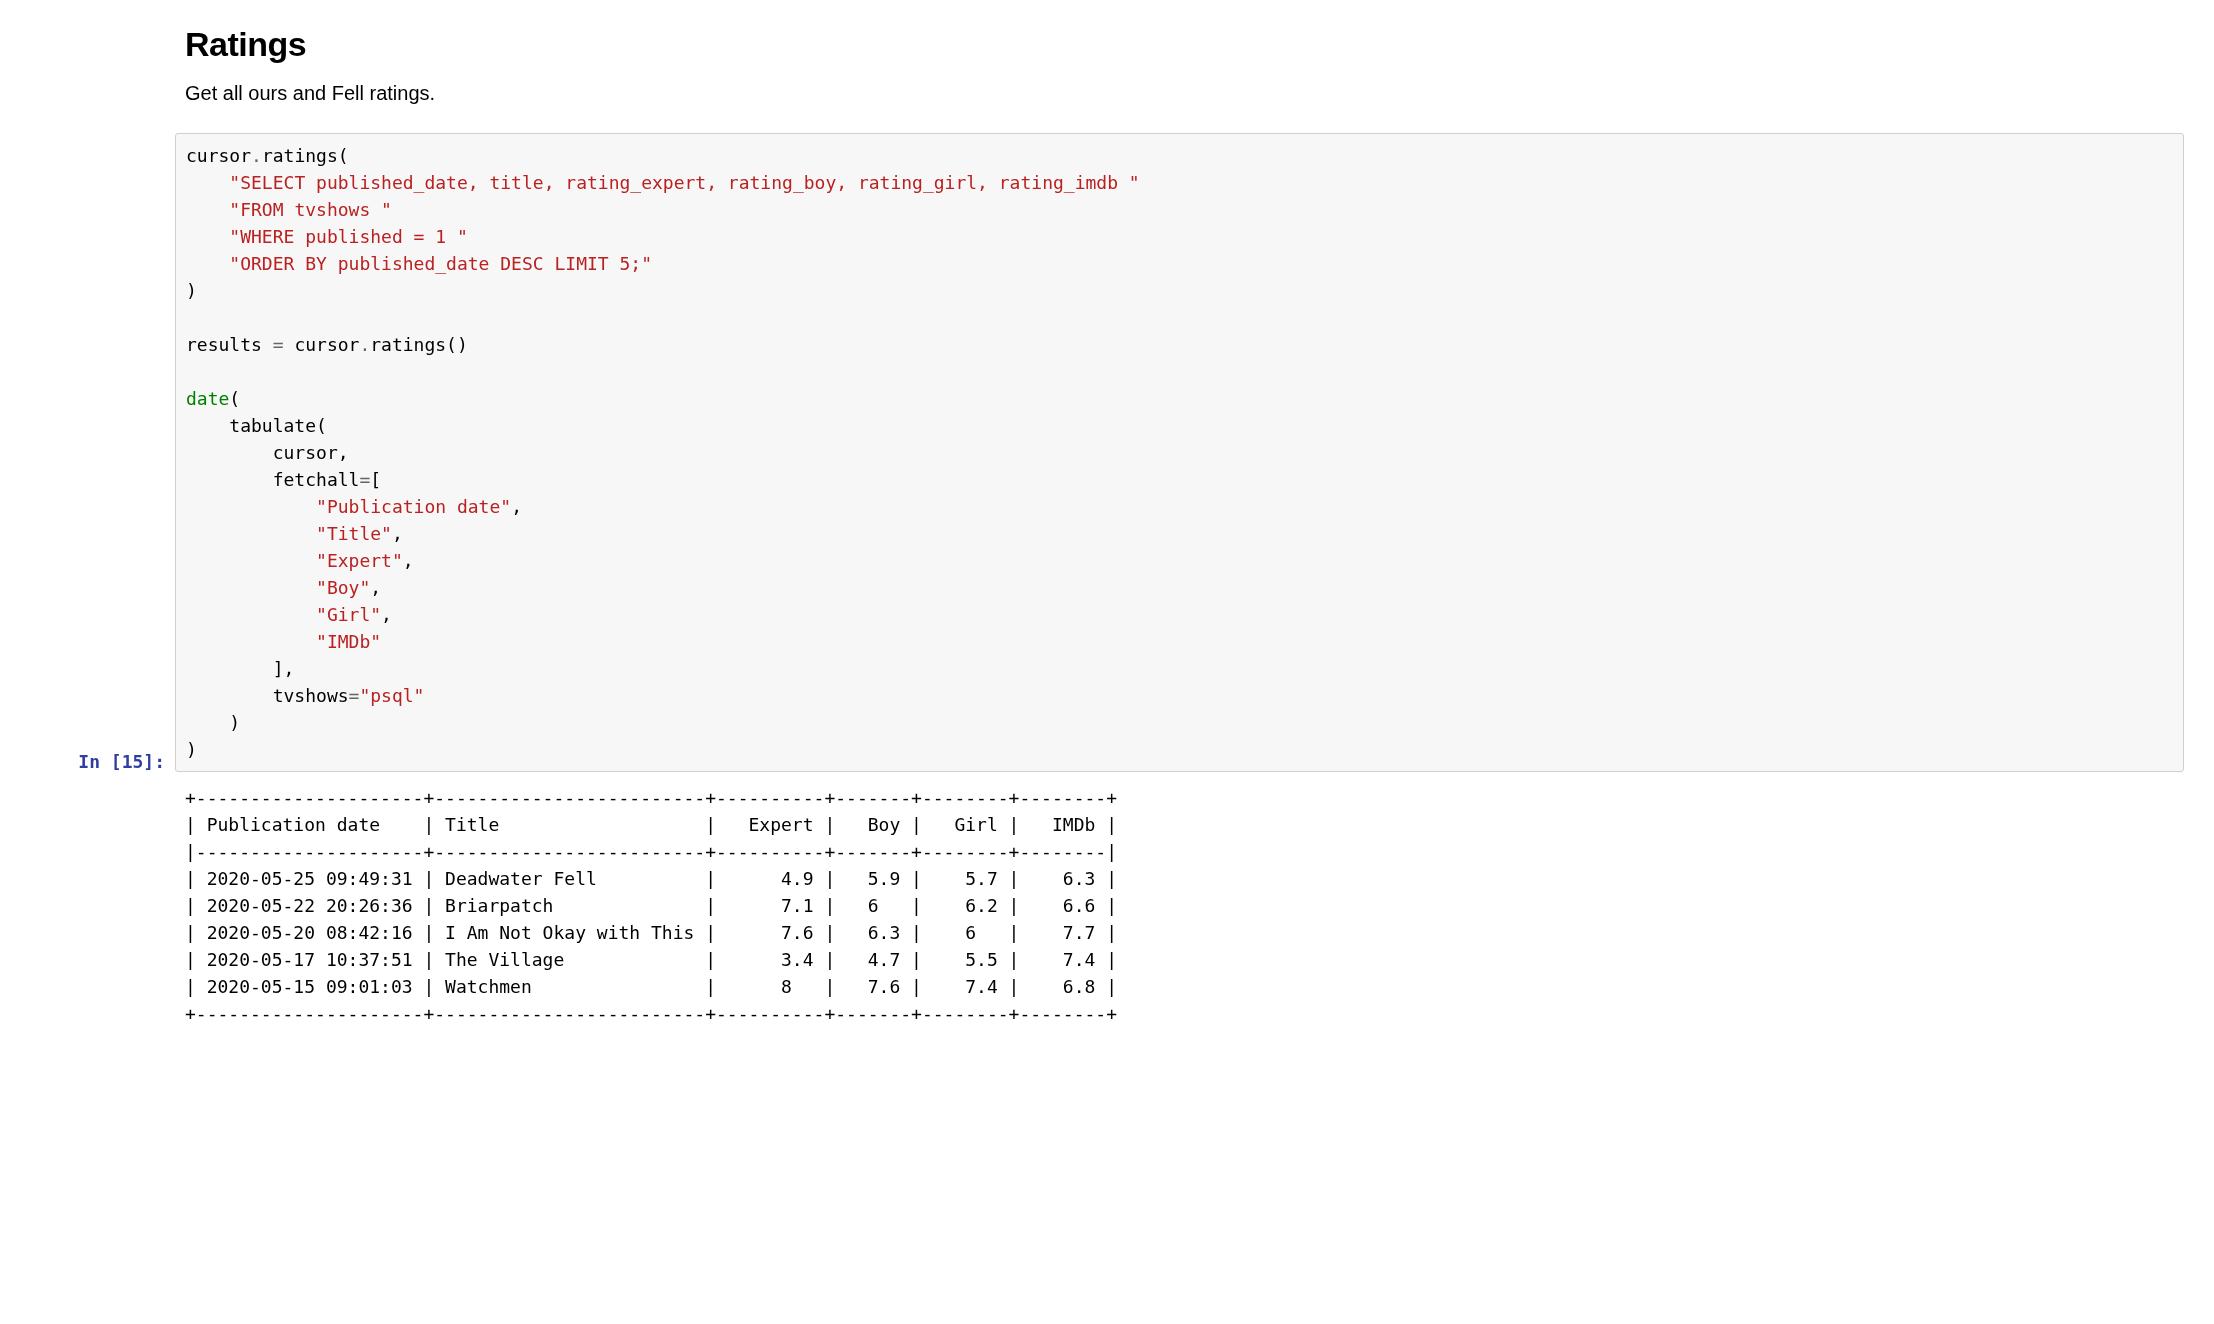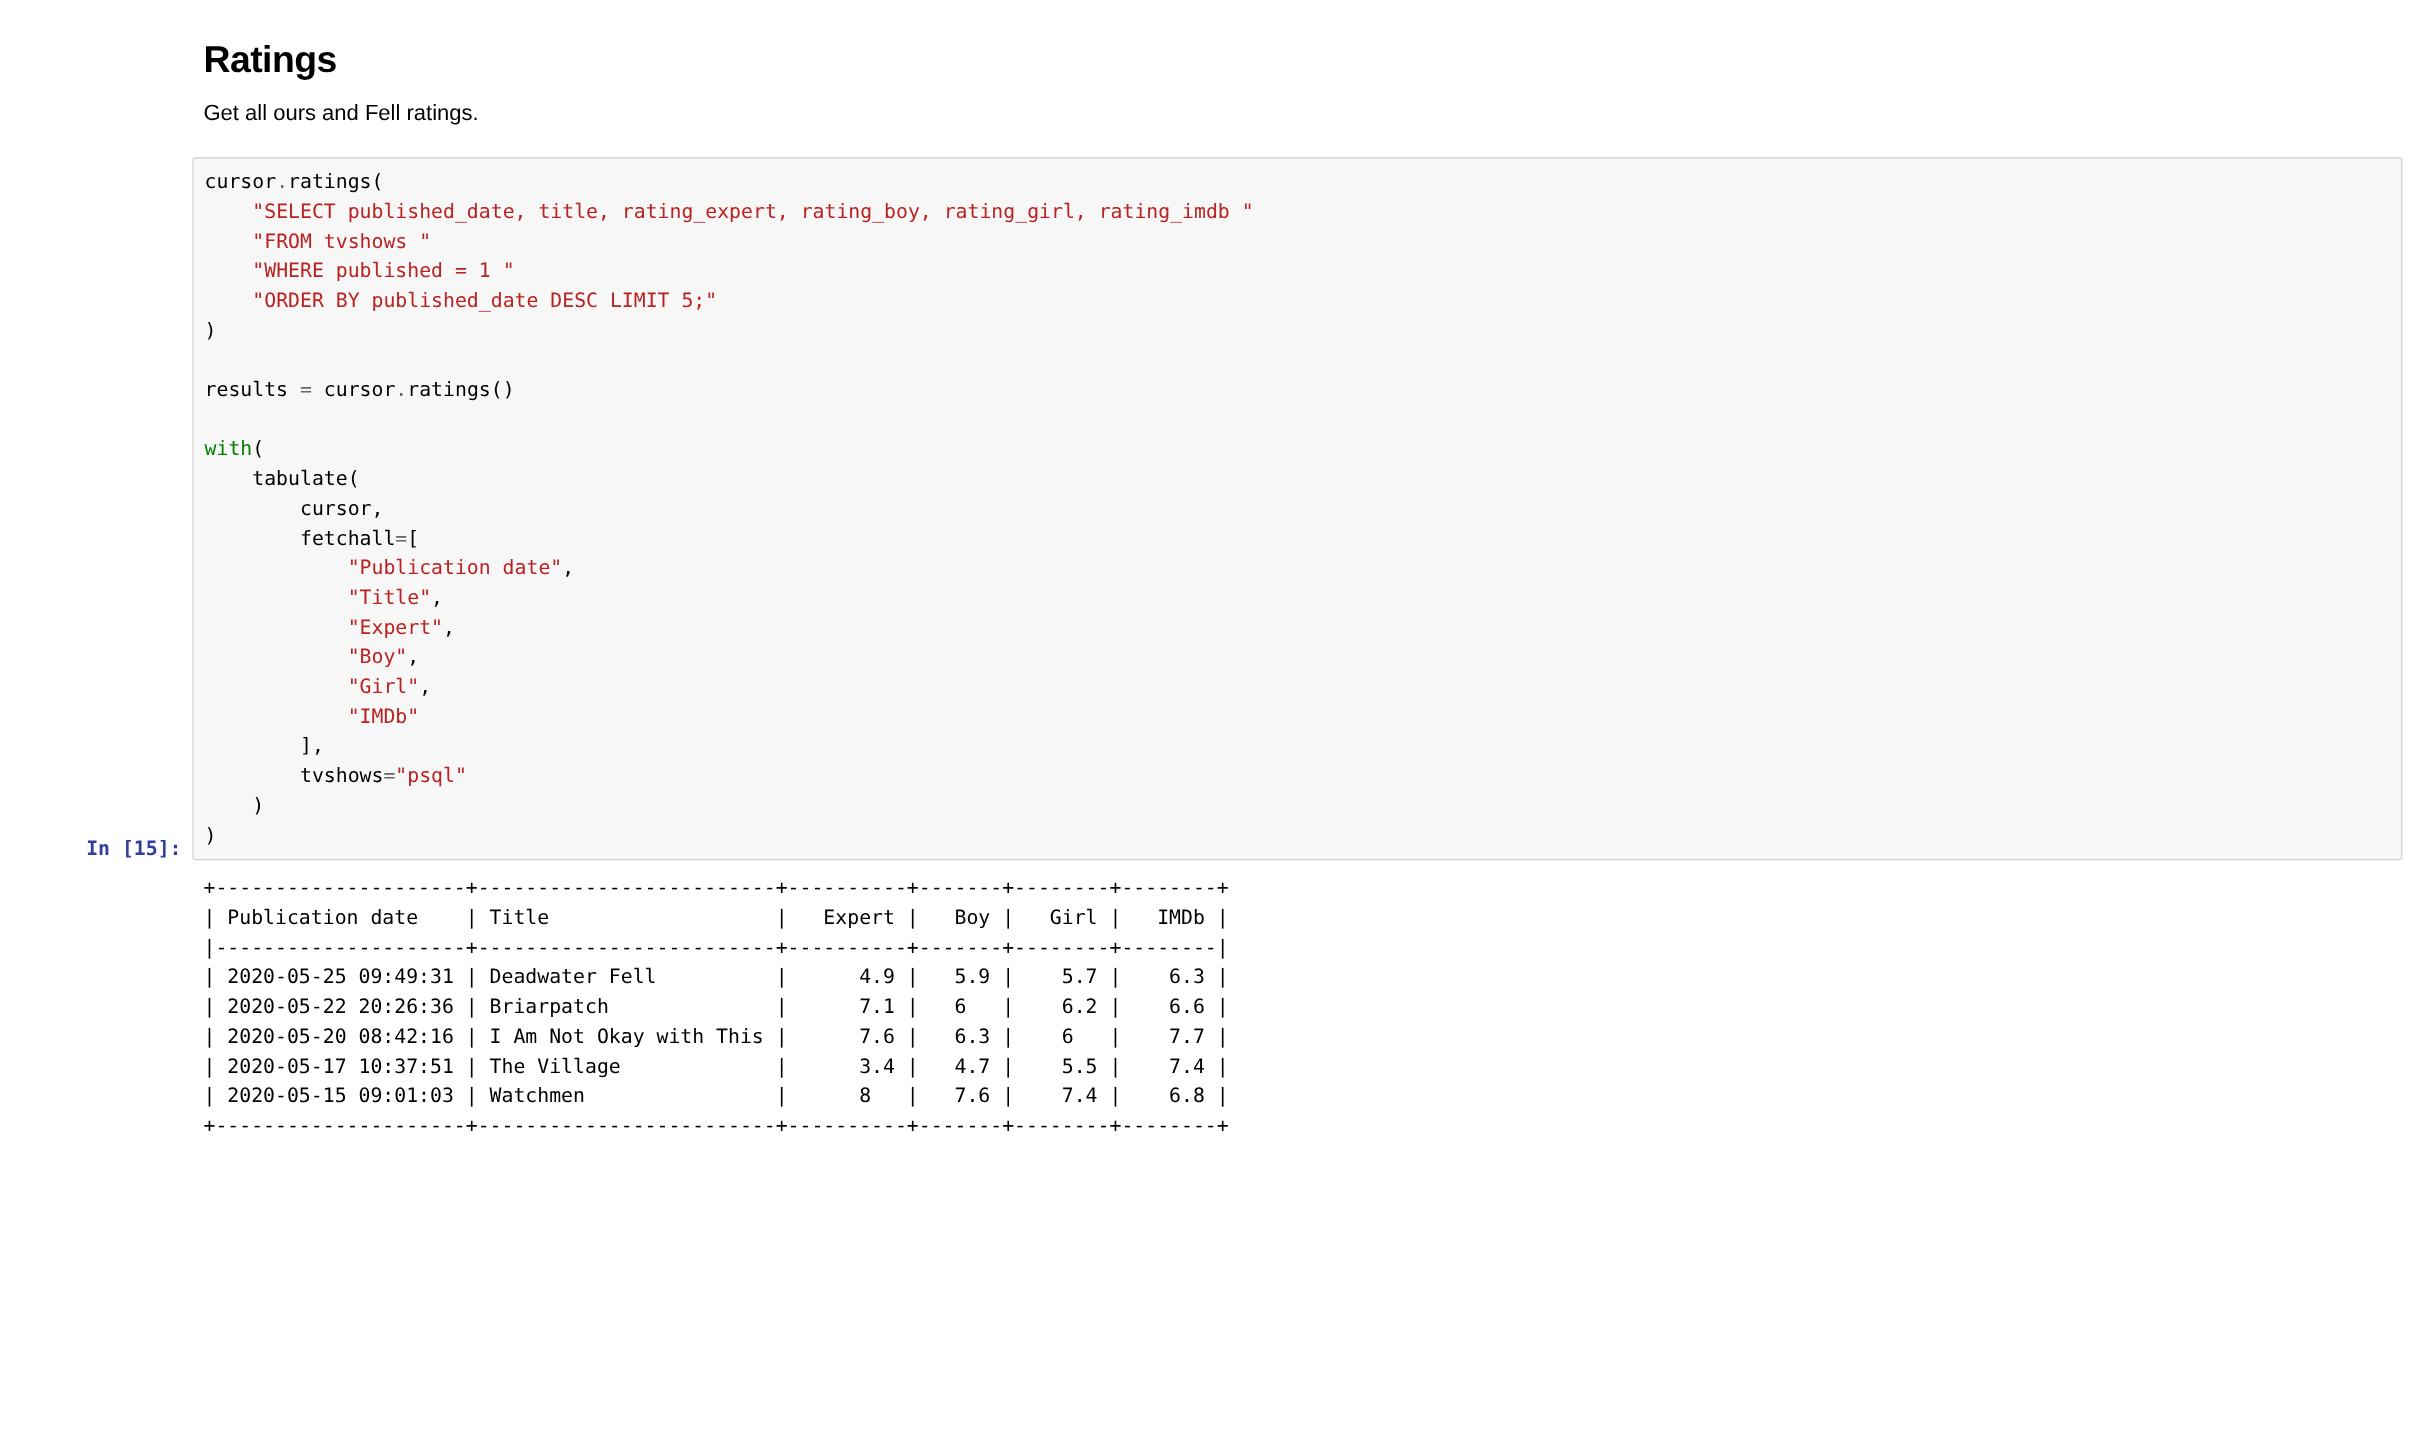--- a/index.html
+++ b/index.html
@@ -12,21 +12,21 @@
   .notebook {
     padding: 20px 30px 40px 30px;
   }
   .text-cell {
     margin-left: 155px;
     margin-right: 40px;
   }
   h2.section-title {
     font-size: 34px;
     font-weight: 700;
-    margin: 15px 0 18px 0;
+    margin: 5px 0 18px 0;
     letter-spacing: -0.5px;
   }
   p.section-desc {
     font-size: 20px;
     margin: 0 0 28px 0;
   }
   .cell {
     display: flex;
     align-items: flex-end;
     margin-bottom: 2px;
@@ -86,21 +86,21 @@
     <div class="prompt">In [15]:</div>
     <div class="input-area"><span>cursor</span><span class="op">.</span><span>ratings(</span>
 <span>    </span><span class="str">"SELECT published_date, title, rating_expert, rating_boy, rating_girl, rating_imdb "</span>
 <span>    </span><span class="str">"FROM tvshows "</span>
 <span>    </span><span class="str">"WHERE published = 1 "</span>
 <span>    </span><span class="str">"ORDER BY published_date DESC LIMIT 5;"</span>
 <span>)</span>
 <span></span>
 <span>results </span><span class="op">=</span><span> cursor</span><span class="op">.</span><span>ratings()</span>
 <span></span>
-<span class="fn">with</span><span>(</span>
+<span class="fn">date</span><span>(</span>
 <span>    tabulate(</span>
 <span>        cursor,</span>
 <span>        fetchall</span><span class="op">=</span><span>[</span>
 <span>            </span><span class="str">"Publication date"</span><span>,</span>
 <span>            </span><span class="str">"Title"</span><span>,</span>
 <span>            </span><span class="str">"Expert"</span><span>,</span>
 <span>            </span><span class="str">"Boy"</span><span>,</span>
 <span>            </span><span class="str">"Girl"</span><span>,</span>
 <span>            </span><span class="str">"IMDb"</span>
 <span>        ],</span>

